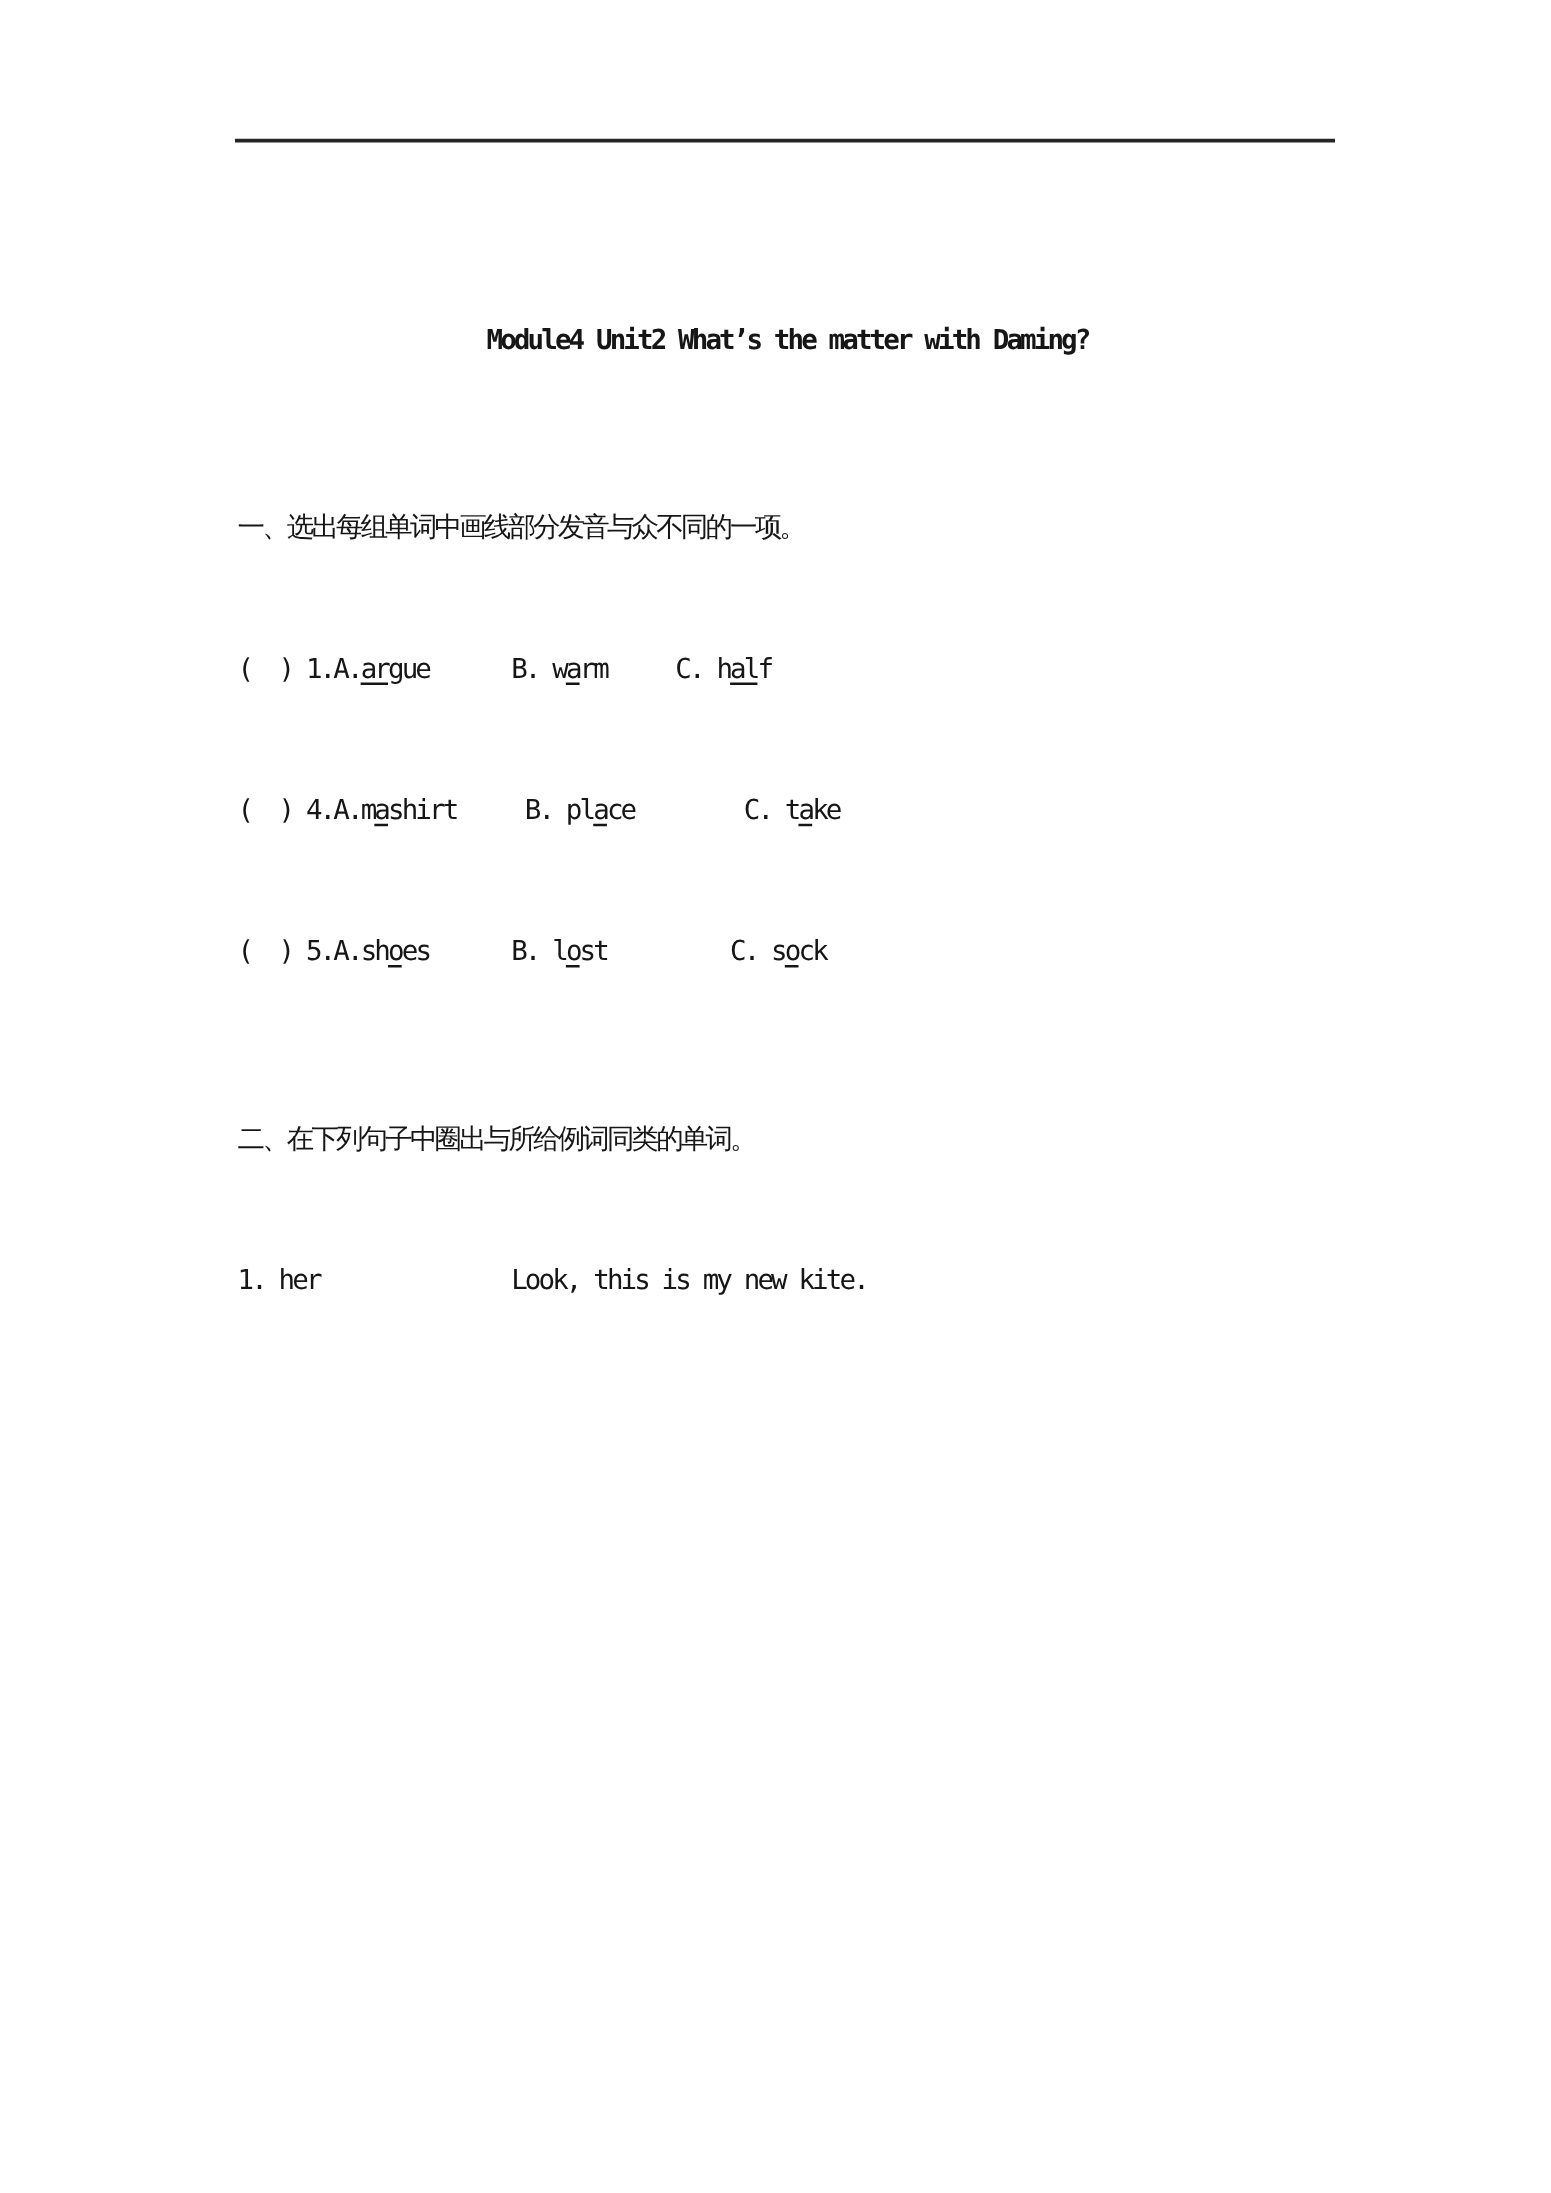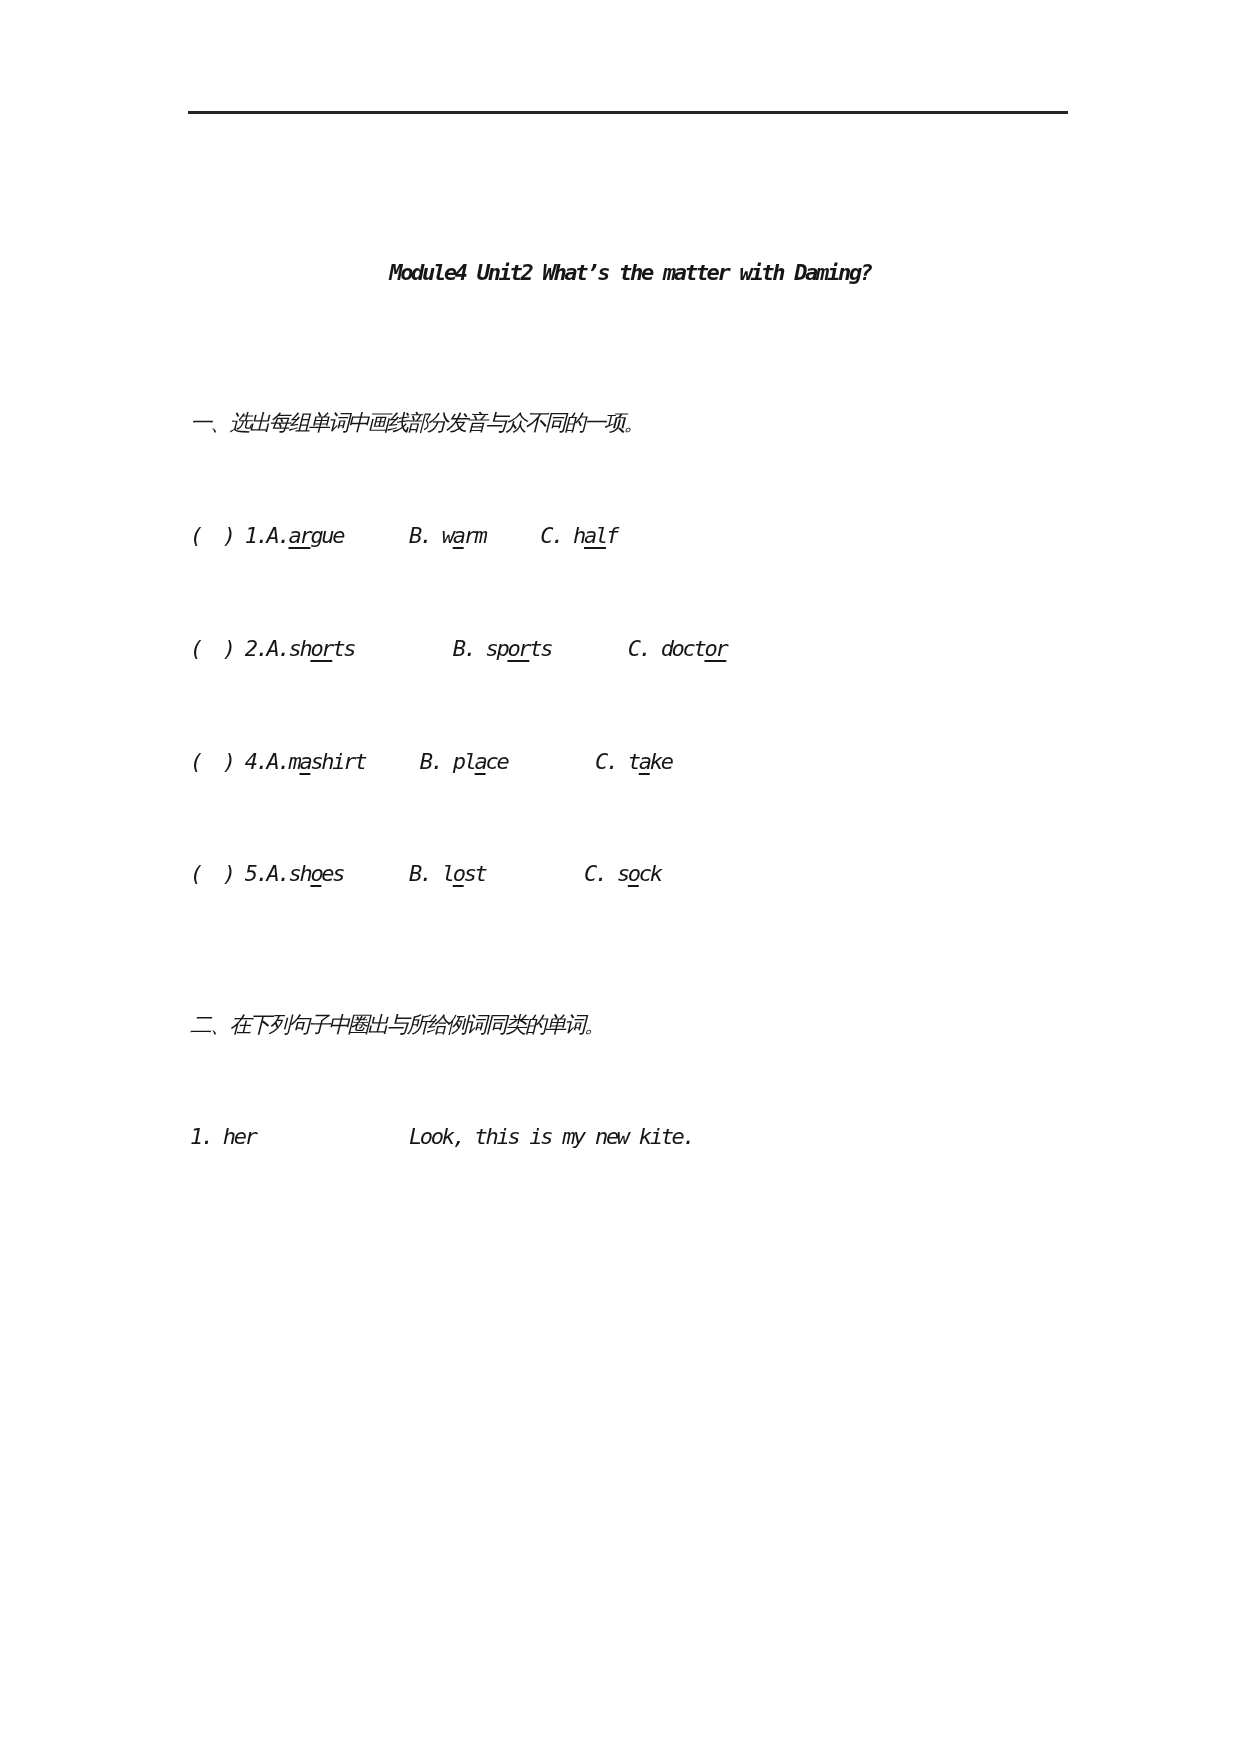--- a/index.html
+++ b/index.html
@@ -23,40 +23,39 @@
   .doc {
     position: absolute;
     left: 190px;
     top: 141px;
     width: 880px;
     font-size: 22px;
     line-height: 37.6px;
     letter-spacing: -2.3px;
     white-space: pre;
   }
-  .line { height: 37.6px; font-style: italic; }
+  .line { height: 37.6px; }
   .title-line { text-align: center; font-weight: bold; }
   .u {
     text-decoration: underline;
     text-underline-offset: 4px;
     text-decoration-thickness: 2px;
   }
 </style>
 </head>
 <body>
 
 <div class="page">
   <div class="rule"></div>
   <div class="doc">
 
     <div class="line title-line">Module4 Unit2 What’s the matter with Daming?</div>
 
     <div class="line">一、选出每组单词中画线部分发音与众不同的一项。</div>
     <div class="line"><span>(  ) 1.A.</span><span class="u">ar</span><span>gue      B. w</span><span class="u">a</span><span>rm     C. h</span><span class="u">al</span><span>f</span></div>
-    <div class="line"><span>(  ) 2.A.sh</span><span class="u">or</span><span>ts         B. sp</span><span class="u">or</span><span>ts       C. doct</span><span class="u">or</span></div>
     <div class="line"><span>(  ) 4.A.m</span><span class="u">a</span><span>shirt     B. pl</span><span class="u">a</span><span>ce        C. t</span><span class="u">a</span><span>ke</span></div>
     <div class="line"><span>(  ) 5.A.sh</span><span class="u">o</span><span>es      B. l</span><span class="u">o</span><span>st         C. s</span><span class="u">o</span><span>ck</span></div>
 
     <div class="line">二、在下列句子中圈出与所给例词同类的单词。</div>
     <div class="line">1. her              Look, this is my new kite.</div>
 
     
     
     
     

